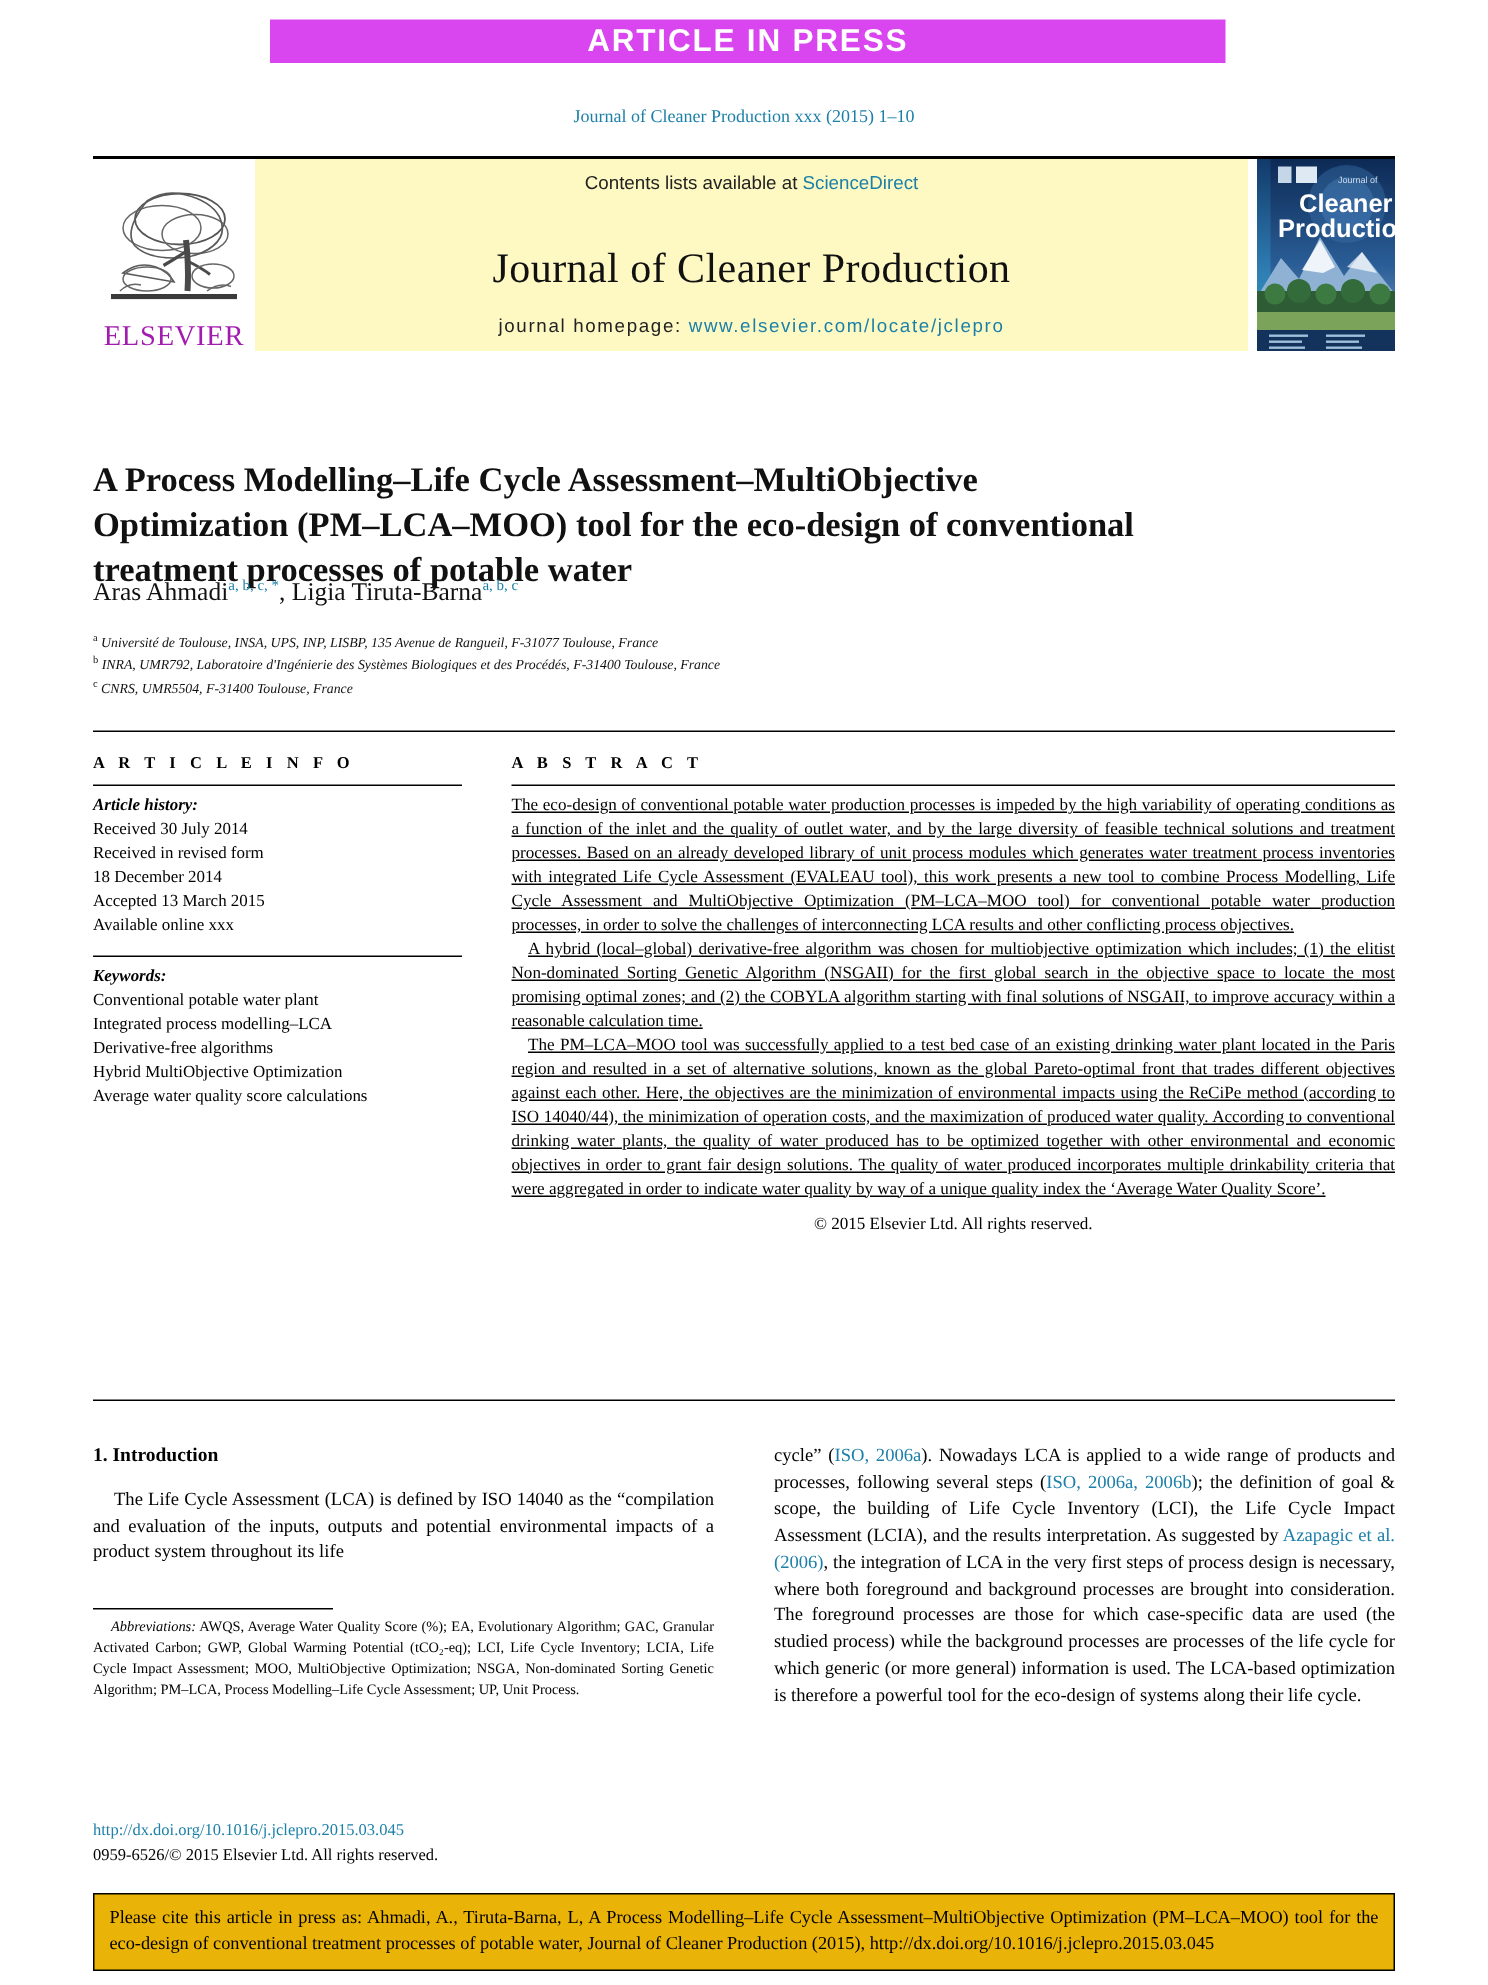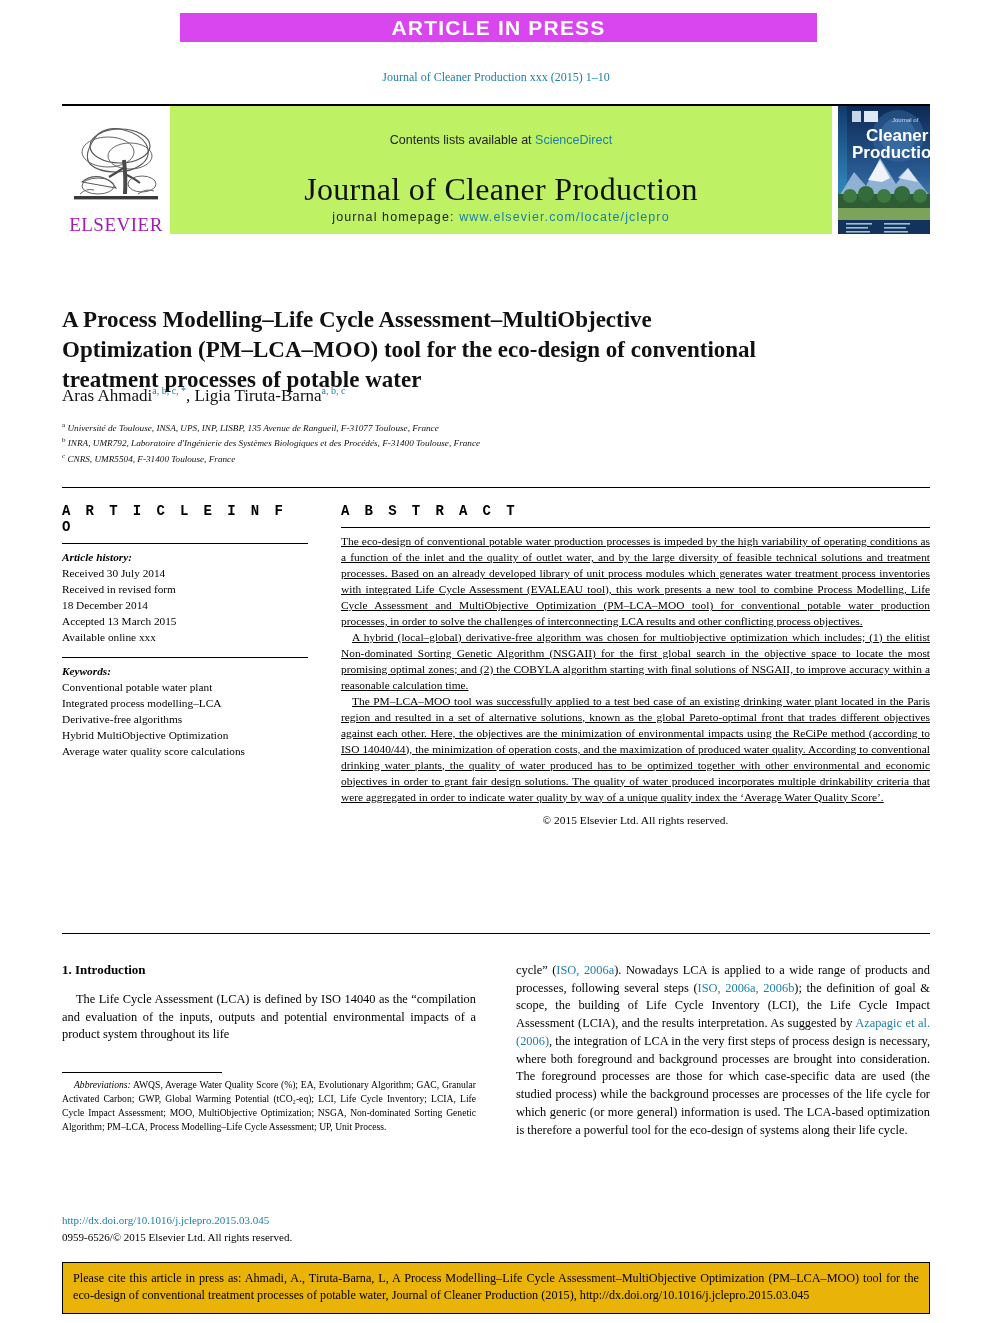--- a/index.html
+++ b/index.html
@@ -75,39 +75,39 @@
   .elsevier-word {
     font-family: "Liberation Serif", serif;
     color: #a21caf;
     font-size: 19px;
     letter-spacing: 0.5px;
     line-height: 1;
     margin-top: 1px;
   }
   .masthead-center {
     flex: 1 1 auto;
-    background: #bef264;
+    background: #fef9c3;
     display: flex;
     flex-direction: column;
     align-items: center;
     justify-content: space-between;
-    padding: 27px 0 10px 0;
+    padding: 9px 0 10px 0;
     box-sizing: border-box;
   }
   .contents-line {
     font-family: "Liberation Sans", sans-serif;
     font-size: 12.5px;
     color: #222;
   }
   .contents-line .sd {
     color: #1b7fa8;
   }
   .journal-name {
     font-family: "Liberation Serif", serif;
-    font-size: 32px;
+    font-size: 28px;
     color: #111;
     letter-spacing: 0.3px;
     margin-top: 21px;
   }
   .homepage-line {
     font-family: "Liberation Sans", sans-serif;
     font-size: 12.5px;
     letter-spacing: 1.1px;
     color: #222;
   }
@@ -164,23 +164,23 @@
     top: 503px;
     width: 246px;
   }
   .col-abs {
     position: absolute;
     left: 341px;
     top: 503px;
     width: 589px;
   }
   .sec-label {
-    font-family: Liberation Mono, monospace;
+    font-family: Liberation Serif, serif;
     font-weight: bold;
-    font-size: 14px;
+    font-size: 11px;
     letter-spacing: 3.4px;
     color: #000;
     margin-bottom: 8px;
   }
   .rule { border-top: 1.6px solid #000; }
   .info-block {
     font-size: 11.3px;
     line-height: 1.42;
     padding-top: 5px;
   }

